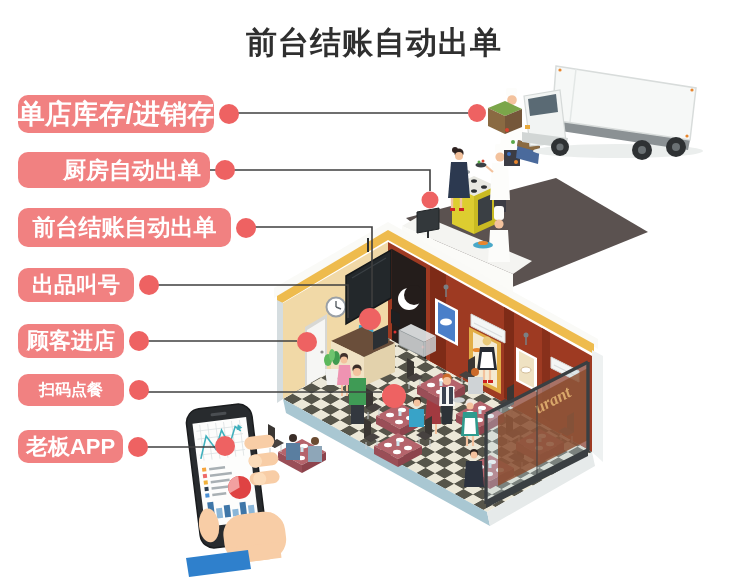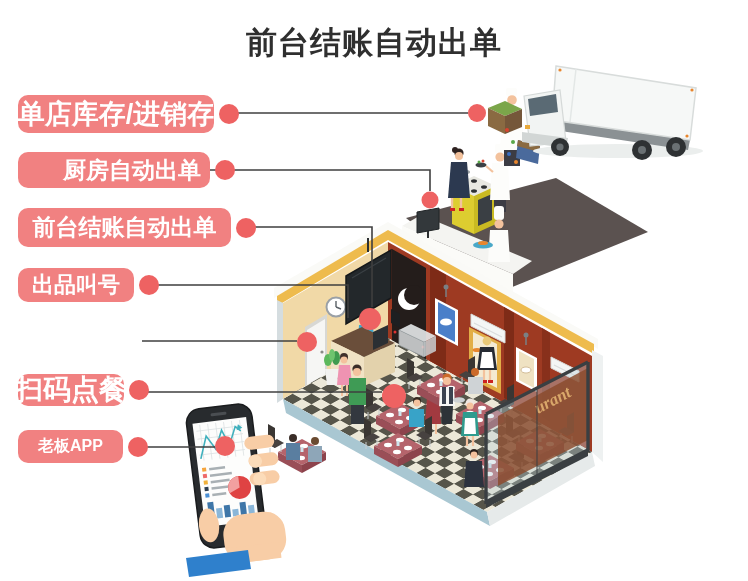--- a/index.html
+++ b/index.html
@@ -444,22 +444,26 @@
     <span class="pill-dot"></span>
   </div>
   <div class="callout" style="left:18px;top:208px;">
     <div class="pill" style="width:213px;height:39px;font-size:23px;">前台结账自动出单</div>
     <span class="pill-dot"></span>
   </div>
   <div class="callout" style="left:18px;top:268px;">
     <div class="pill" style="width:116px;height:34px;font-size:22px;">出品叫号</div>
     <span class="pill-dot"></span>
   </div>
+  <div class="callout" style="left:18px;top:324px;">
+    <div class="pill" style="width:106px;height:34px;font-size:22px;">顾客进店</div>
+    <span class="pill-dot"></span>
+  </div>
   <div class="callout" style="left:18px;top:374px;">
-    <div class="pill" style="width:106px;height:32px;font-size:28px;">扫码点餐</div>
+    <div class="pill" style="width:106px;height:32px;font-size:16px;">扫码点餐</div>
     <span class="pill-dot"></span>
   </div>
   <div class="callout" style="left:18px;top:430px;">
-    <div class="pill" style="width:105px;height:33px;font-size:16px;">老板APP</div>
+    <div class="pill" style="width:105px;height:33px;font-size:22px;">老板APP</div>
     <span class="pill-dot"></span>
   </div>
 
 </div>
 
 </body></html>

